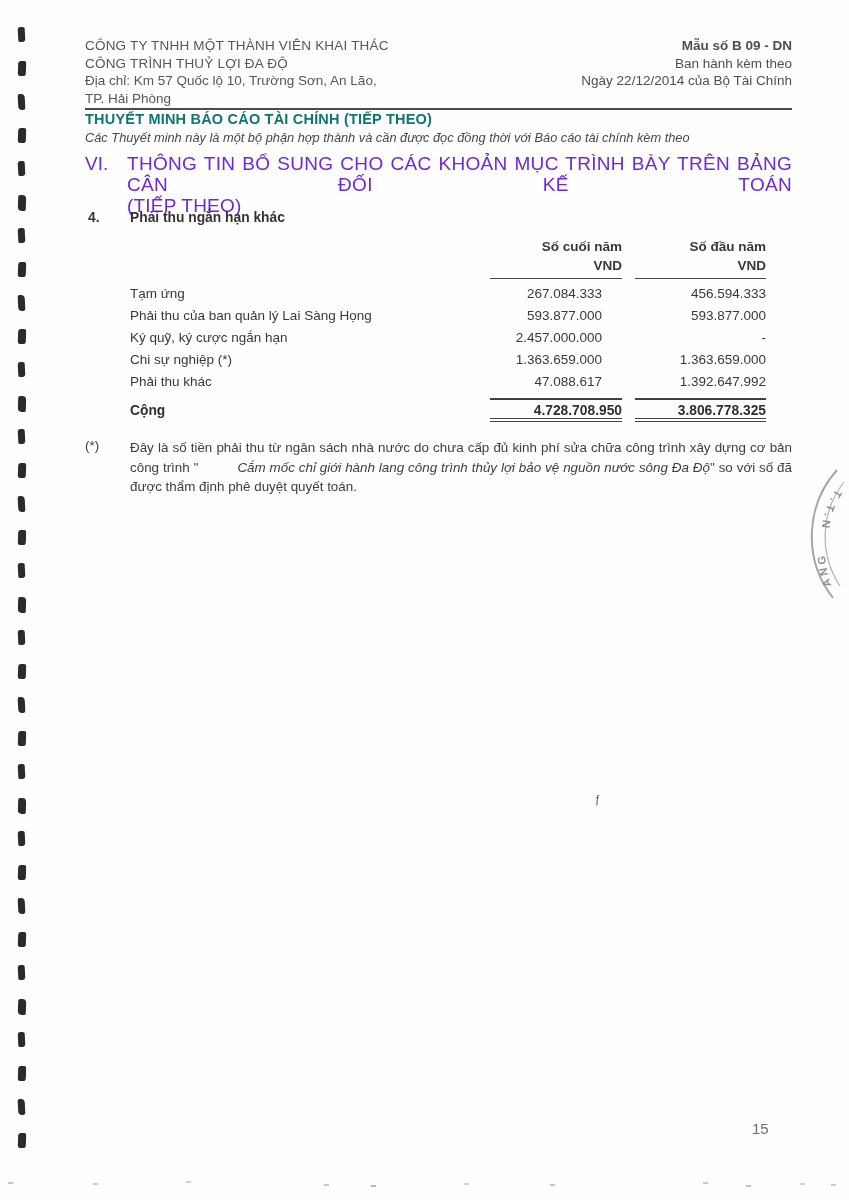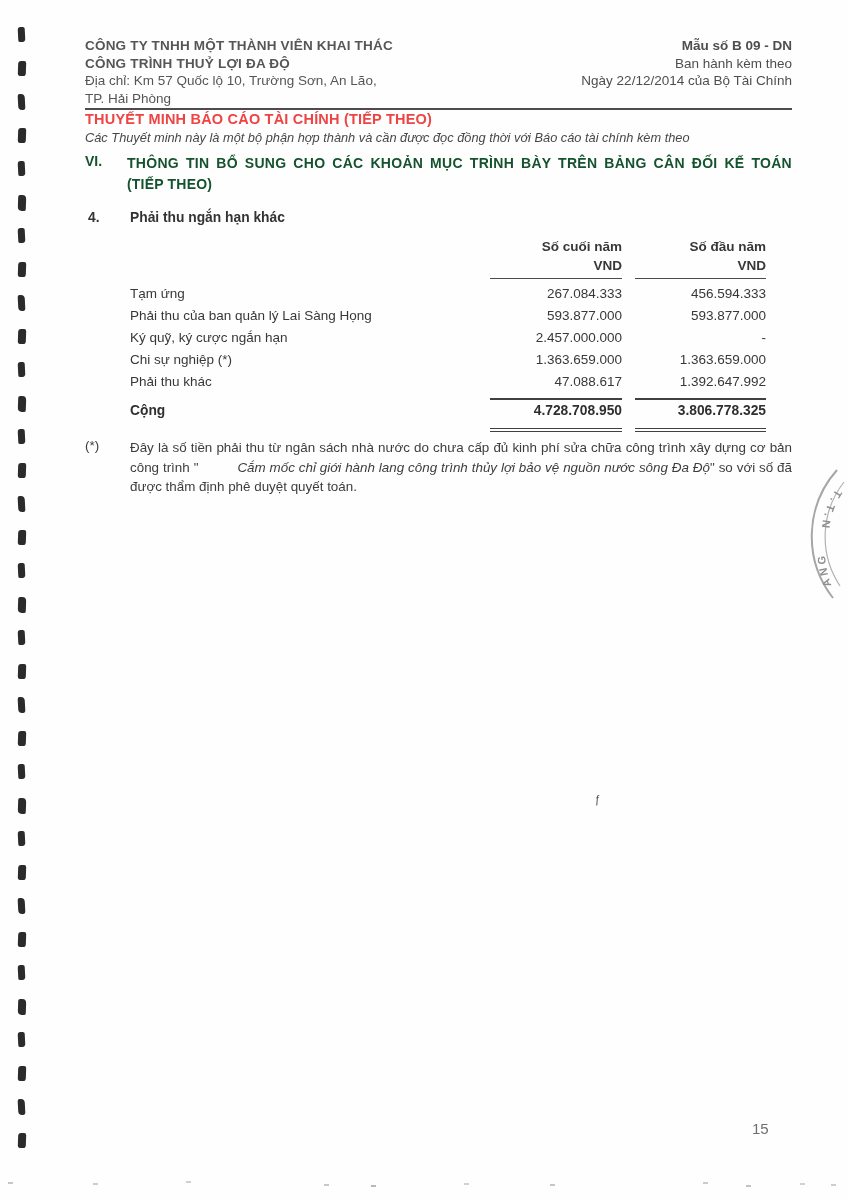--- a/index.html
+++ b/index.html
@@ -18,50 +18,50 @@
     position:absolute;left:2px;width:8px;height:15px;
     background:#2b2b2b;border-radius:3px 2px 3px 2px;
   }
   .bmark:nth-child(odd){transform:rotate(-3deg);width:7px;}
   .bmark:nth-child(even){transform:rotate(2deg);}
   .bmark:nth-child(3n){height:16px;border-radius:2px 4px 2px 4px;}
 
   
   .hdr{position:absolute;left:85px;top:37px;width:707px;display:flex;justify-content:space-between;}
   .hdr-left{width:440px;font-size:13.5px;line-height:17.5px;color:#565656;}
-  .hdr-left .co{font-weight:bold;letter-spacing:.2px;}
+  .hdr-left .co{font-weight:normal;letter-spacing:.2px;}
   .hdr-right{width:260px;text-align:right;font-size:13.5px;line-height:17.5px;color:#4e4e4e;}
   .hdr-right .form-no{font-weight:bold;}
   .hdr-rule{position:absolute;left:85px;top:108px;width:707px;border-top:2px solid #4c4c4c;}
 
   
-  .title-main{position:absolute;left:85px;top:111px;width:707px;font-size:14.5px;font-weight:bold;color:#ef4444;letter-spacing:.2px;}
+  .title-main{position:absolute;left:85px;top:111px;width:707px;font-size:14.5px;font-weight:bold;color:#0f766e;letter-spacing:.2px;}
   .title-sub{position:absolute;left:85px;top:130px;width:707px;font-size:12.8px;font-style:italic;color:#474747;}
 
   
-  .sec6{position:absolute;left:85px;top:153px;width:707px;display:flex;font-size:14px;font-weight:bold;color:#14532d;}
+  .sec6{position:absolute;left:85px;top:153px;width:707px;display:flex;font-size:19px;font-weight:normal;color:#6d28d9;}
   .sec6 .num{width:42px;}
   .sec6 .txt{width:665px;line-height:21px;}
   .sec6 .l1{text-align:justify;text-align-last:justify;letter-spacing:.3px;}
   .sec6 .l2{letter-spacing:.2px;}
 
   
   .note4-h{position:absolute;left:88px;top:210px;width:704px;display:flex;font-size:13.8px;font-weight:bold;color:#333;}
   .note4-h .num{width:42px;}
 
   .tbl{position:absolute;left:130px;top:238px;width:636px;font-size:13.5px;color:#383838;}
   .trow{display:flex;align-items:baseline;}
   .trow .lbl{flex:1;text-align:left;}
   .trow .c1{width:132px;text-align:right;}
   .trow .c2{width:131px;text-align:right;margin-left:13px;}
   .thead .c1,.thead .c2{font-weight:bold;line-height:18.5px;border-bottom:1.5px solid #4a4a4a;padding-bottom:3px;}
   .tbody{margin-top:7px;}
-  .tbody .trow{height:22px;}
+  .tbody .trow{height:22px;gap:20px;}
   .ttotal{margin-top:2px;font-weight:bold;font-size:13.8px;color:#2f2f2f;}
-  .ttotal .c1,.ttotal .c2{border-top:2px solid #404040;border-bottom:4px double #404040;padding:3px 0 10px 0;}
+  .ttotal .c1,.ttotal .c2{border-top:2px solid #404040;border-bottom:4px double #404040;padding:3px 0 0 0;}
 
   
   .footnote{position:absolute;left:85px;top:438px;width:707px;display:flex;font-size:13.4px;color:#3d3d3d;}
   .footnote .marker{width:45px;}
   .footnote .ftext{width:662px;text-align:justify;line-height:19.5px;}
   .footnote .it{font-style:italic;margin-left:39px;}
 
   
   .stamp{position:absolute;left:780px;top:458px;width:69px;height:155px;pointer-events:none;}
 

